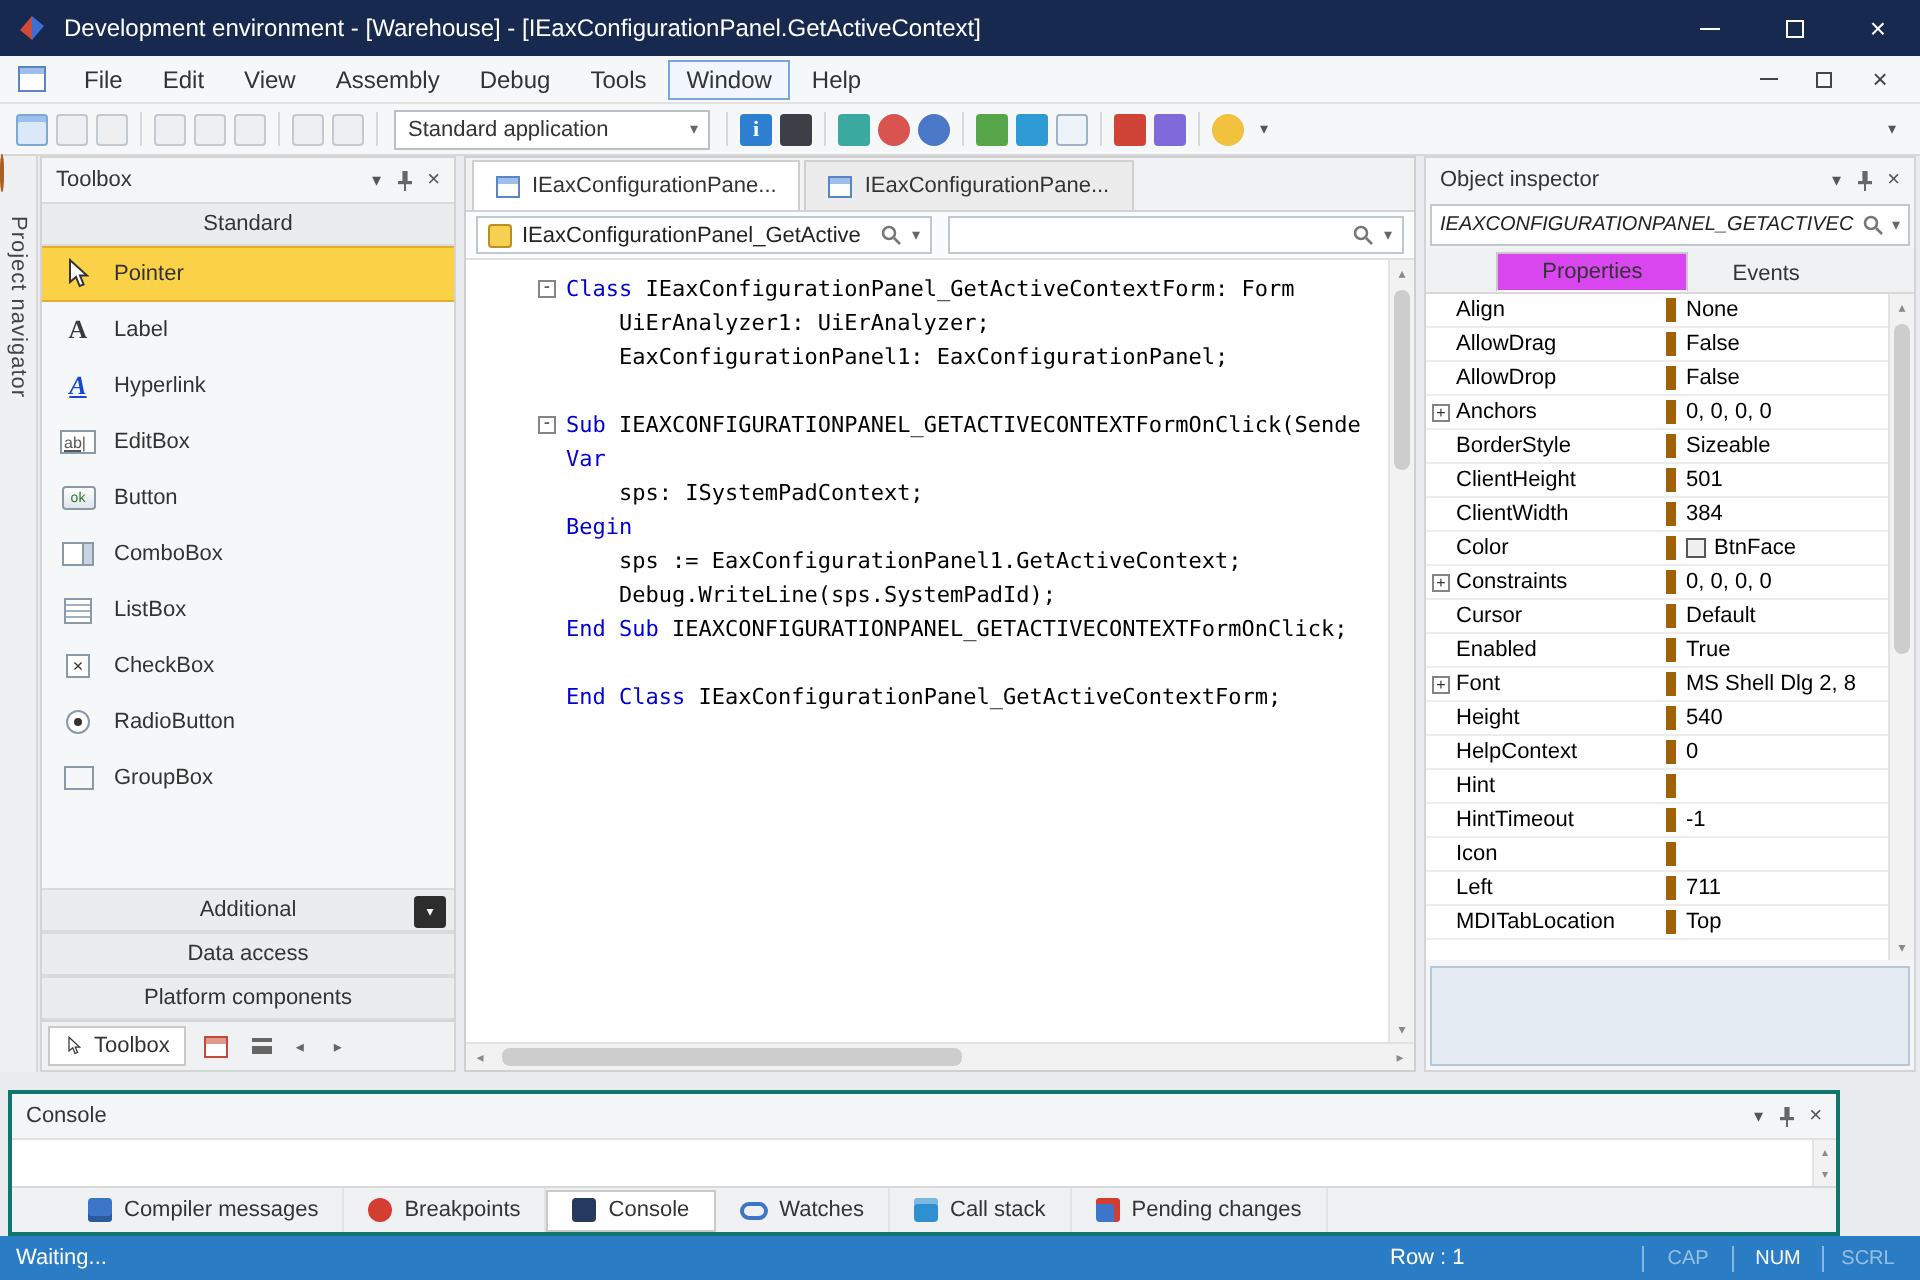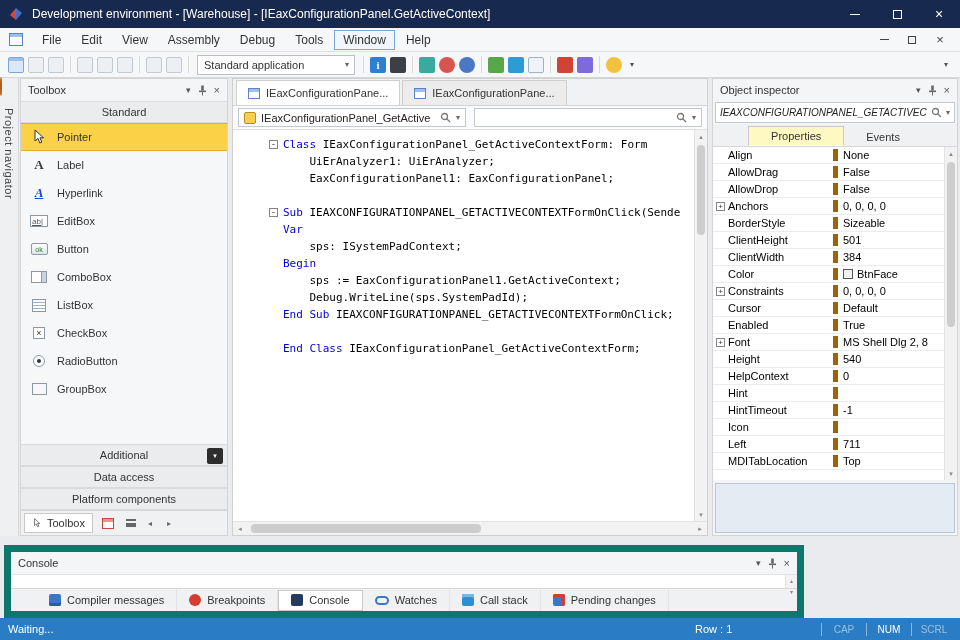--- a/index.html
+++ b/index.html
@@ -146,36 +146,36 @@
 
   
   .inspector { position:absolute; left:712px; top:78px; width:246px; height:458px; background:#f4f5f6;
                border:1px solid #d4d4d4; display:flex; flex-direction:column; }
   .insp-search { margin:1px 2px; height:21px; background:#fff; border:1px solid #c2c8cf; display:flex;
                  align-items:center; font-size:10px; color:#222; padding:0 4px; gap:4px; flex:none; }
   .insp-search .stext { flex:1; overflow:hidden; white-space:nowrap;font-style:italic; }
   .insp-tabs { height:23px; display:flex; align-items:flex-end; justify-content:center; background:#f0f1f3;
                border-bottom:1px solid #d8d8d8; flex:none; }
   .insp-tab { padding:3px 22px; font-size:11px; color:#333; }
-  .insp-tab.active { background:#fef9c3; border:1px solid #c9c9c9; border-bottom:1px solid #fff; }
+  .insp-tab.active { background:#d946ef; border:1px solid #c9c9c9; border-bottom:1px solid #fff; }
   .grid { flex:1; background:#fff; display:flex; min-height:0; }
   .grid-rows { flex:1; overflow:hidden; }
   .prow { height:17px; display:flex; align-items:center; border-bottom:1px solid #ececec; font-size:11px; color:#000; }
   .prow .exp { width:15px; flex:none; display:flex; align-items:center; justify-content:center; }
   .expbox { width:9px; height:9px; border:1px solid #848484; background:#fff; font-size:8px; line-height:7px;
             text-align:center; color:#333; }
   .prow .pname { width:110px; flex:none; border-right:5px solid #a16207; overflow:hidden; white-space:nowrap; }
   .prow .pval { flex:1; padding-left:5px; display:flex; align-items:center; gap:4px; overflow:hidden; white-space:nowrap; }
   .swatch { width:10px; height:10px; border:1px solid #555; background:#f0f0f0; flex:none; }
   .insp-vthumb { top:15px; height:165px; }
   .insp-desc { height:50px; margin:3px 2px 2px; background:#e4ebf3; border:1px solid #b9c6d6; flex:none; }
 
   
-  .console { position:absolute; left:4px; top:545px; width:800px; height:73px; background:#f4f5f6;
-             border:7px solid #0f766e; display:flex; flex-direction:column; }
+  .console { position:absolute; left:4px; top:545px; width:916px; height:73px; background:#f4f5f6;
+             border:2px solid #0f766e; display:flex; flex-direction:column; }
   .con-body { flex:1; background:#fff; border-top:1px solid #e2e2e2; position:relative; min-height:0; }
   .con-vs { position:absolute; right:0; top:0; bottom:0; width:12px; background:#f2f2f2; border-left:1px solid #e2e2e2; }
   .con-vs .sarrow { height:11px; font-size:6px; }
   .con-tabs { height:23px; background:#f0f1f3; border-top:1px solid #d8d8d8; display:flex; align-items:center;
               padding-left:26px; flex:none; }
   .con-tab { height:100%; display:flex; align-items:center; gap:6px; padding:0 12px; font-size:11px; color:#333;
              border-right:1px solid #e3e3e3; }
   .con-tab.active { background:#fff; border:1px solid #c9c9c9; height:21px; }
   .ci { width:12px; height:12px; display:inline-block; border-radius:2px; flex:none; }
   .ci-cm { background:#3d76c9; box-shadow:inset 0 -3px 0 #2c5globe; box-shadow:inset 0 -3px 0 #2c5a9e; }

